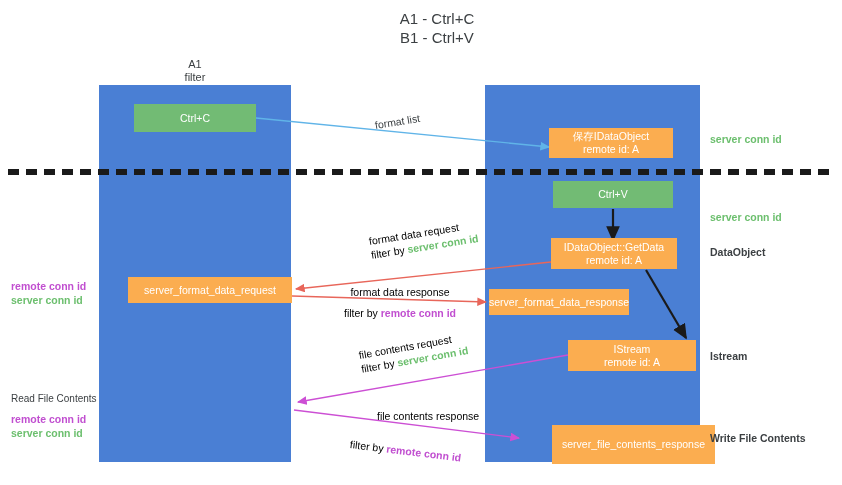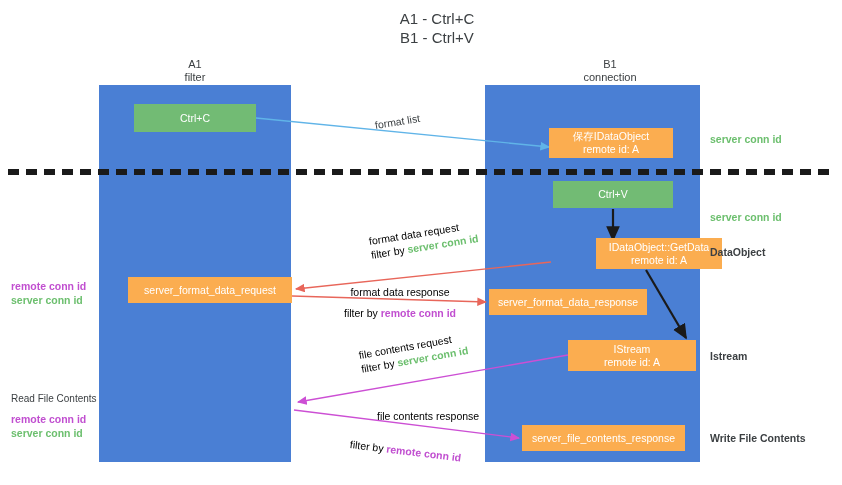--- a/index.html
+++ b/index.html
@@ -70,24 +70,20 @@
 
   <div class="title">
     <div>A1 - Ctrl+C</div>
     <div>B1 - Ctrl+V</div>
   </div>
 
   <div class="lane-head" style="left:115px;top:58px;">
     <div>A1</div>
     <div>filter</div>
   </div>
-  <div class="lane-head" style="left:530px;top:58px;">
-    <div>B1</div>
-    <div>connection</div>
-  </div>
 
   <div class="lane" style="left:99px;top:85px;width:192px;height:377px;"></div>
   <div class="lane" style="left:485px;top:85px;width:215px;height:377px;"></div>
 
   <svg class="overlay">
     <defs>
       <marker id="ar-blue" markerWidth="7" markerHeight="7" refX="6.2" refY="3.1" orient="auto">
         <path d="M0,0 L7,3.1 L0,6.2 z" fill="#60b4e8"></path>
       </marker>
       <marker id="ar-red" markerWidth="7" markerHeight="7" refX="6.2" refY="3.1" orient="auto">
@@ -129,35 +125,35 @@
 
   <div class="box orange" style="left:549px;top:128px;width:124px;height:30px;">
     <span class="l1">保存IDataObject</span>
     <span class="l2">remote id: A</span>
   </div>
 
   <div class="box green" style="left:553px;top:181px;width:120px;height:27px;">
     <span class="l1">Ctrl+V</span>
   </div>
 
-  <div class="box orange" style="left:551px;top:238px;width:126px;height:31px;margin-left:45px;">
+  <div class="box orange" style="left:551px;top:238px;width:126px;height:31px;">
     <span class="l1">IDataObject::GetData</span>
     <span class="l2">remote id: A</span>
   </div>
 
   <div class="box orange" style="left:568px;top:340px;width:128px;height:31px;">
     <span class="l1">IStream</span>
     <span class="l2">remote id: A</span>
   </div>
 
-  <div class="box orange" style="left:489px;top:289px;width:158px;height:26px;">
+  <div class="box orange" style="left:489px;top:289px;width:140px;height:26px;">
     <span class="l1">server_format_data_response</span>
   </div>
 
-  <div class="box orange" style="left:522px;top:425px;width:163px;height:26px;">
+  <div class="box orange" style="left:552px;top:425px;width:163px;height:39px;">
     <span class="l1">server_file_contents_response</span>
   </div>
 
   <div class="lbl rot-a" style="left:375px;top:119px;">format list</div>
 
   <div class="stack rot-a" style="left:370px;top:234px;">
     <div>format data request</div>
     <div><span>filter by </span><span class="g">server conn id</span></div>
   </div>
 

